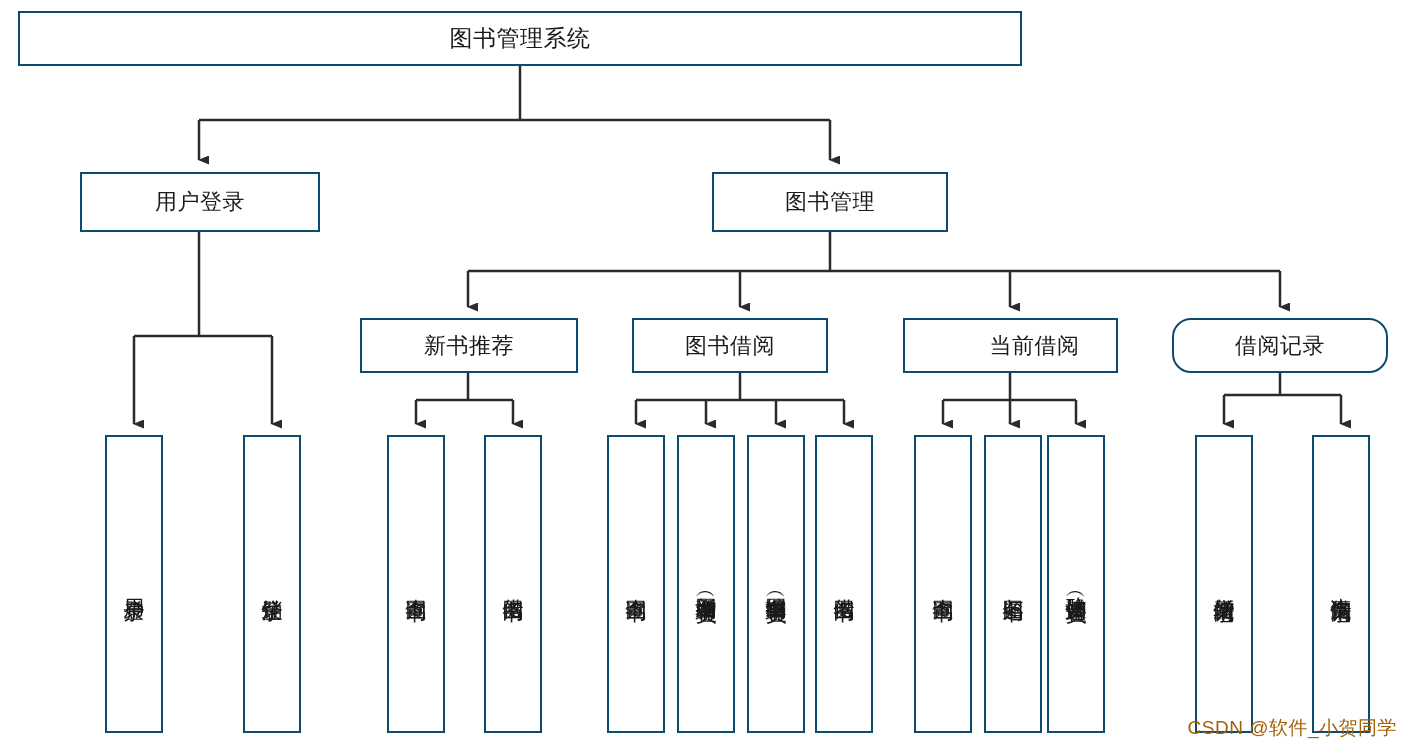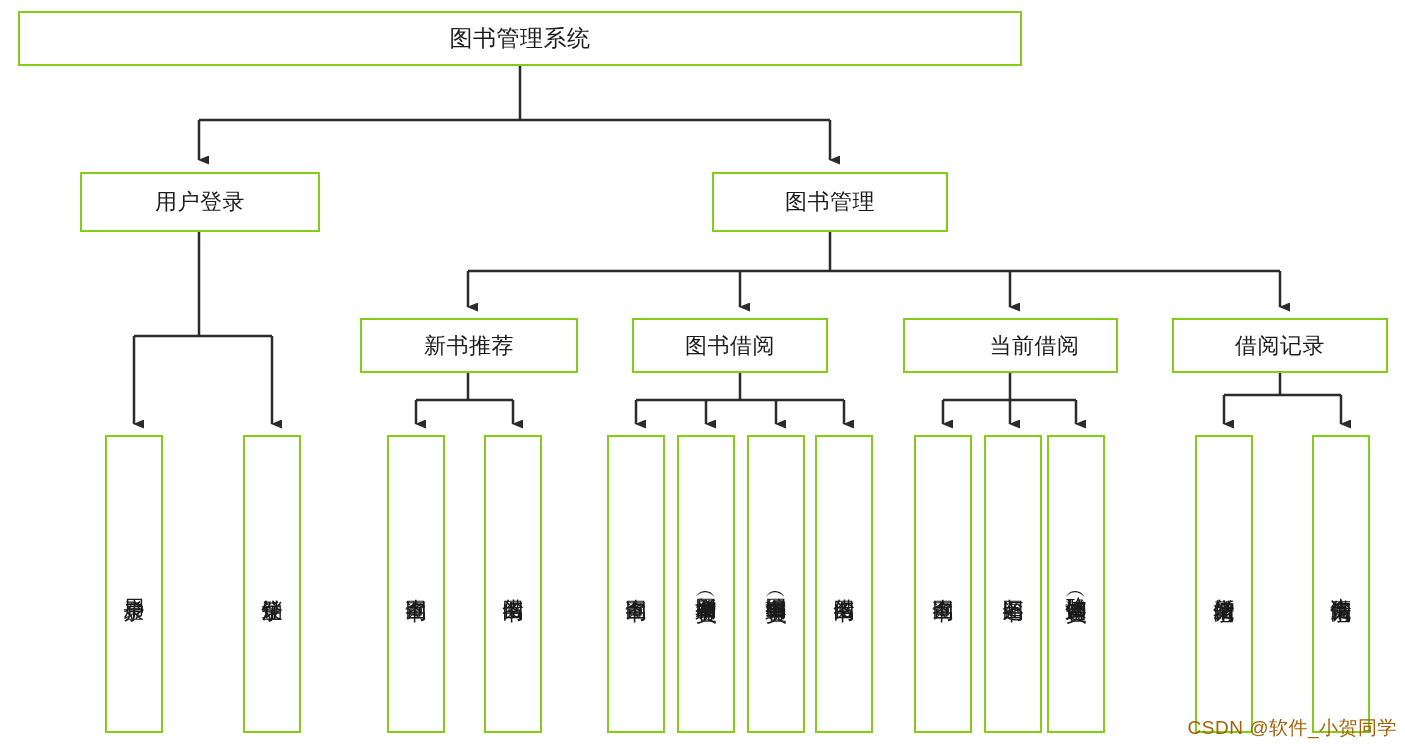--- a/index.html
+++ b/index.html
@@ -22,21 +22,21 @@
     left: 0;
     top: 0;
     width: 1405px;
     height: 747px;
     pointer-events: none;
   }
   .node {
     position: absolute;
     box-sizing: border-box;
     background: #ffffff;
-    border: 2px solid #84cc16;
+    border: 2px solid #0c4a6e;
     display: flex;
     align-items: center;
     justify-content: center;
     color: #1a1a1a;
   }
   .node .label {
     font-size: 22px;
     line-height: 1.15;
     letter-spacing: 0.5px;
     white-space: nowrap;
@@ -140,21 +140,21 @@
   </div>
 
   <div class="node lvl3" style="left:632px; top:318px; width:196px; height:55px;">
     <span class="label">图书借阅</span>
   </div>
 
   <div class="node lvl3" style="left:903px; top:318px; width:215px; height:55px;padding-left:48px;">
     <span class="label">当前借阅</span>
   </div>
 
-  <div class="node lvl3" style="left:1172px; top:318px; width:216px; height:55px;">
+  <div class="node lvl3" style="left:1172px; top:318px; width:216px; height:55px;border-radius:19px;">
     <span class="label">借阅记录</span>
   </div>
 
   <div class="node vert" style="left:105px; top:435px; width:58px; height:298px;">
     <span class="label">用户登录</span>
   </div>
 
   <div class="node vert" style="left:243px; top:435px; width:58px; height:298px;">
     <span class="label">注销登录</span>
   </div>

